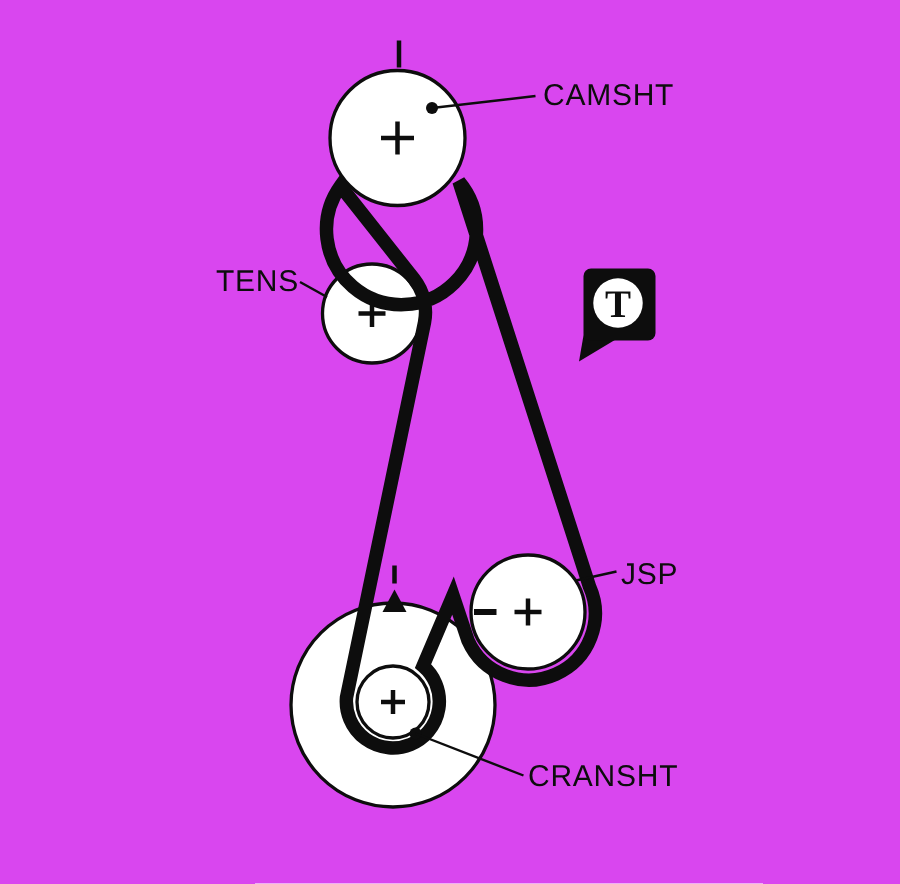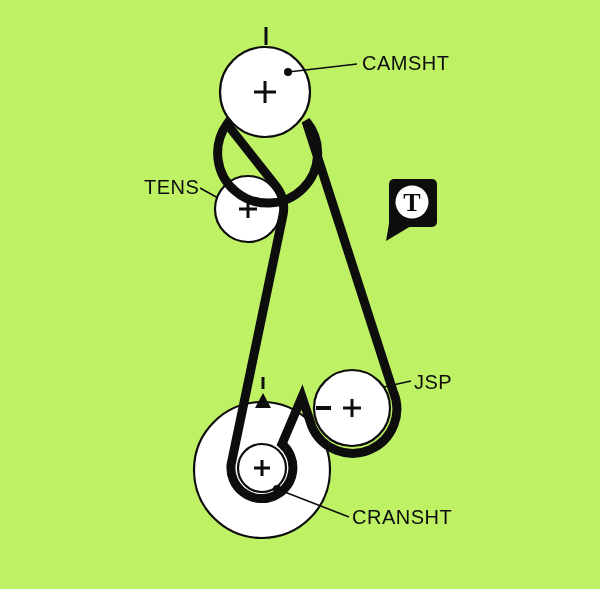--- a/index.html
+++ b/index.html
@@ -7,21 +7,21 @@
     padding: 0;
     background: #ffffff;
     width: 600px;
     height: 589px;
     overflow: hidden;
   }
   .stage {
     position: relative;
     width: 600px;
     height: 589px;
-    background: #bef264;
+    background: #d946ef;
   }
   svg { display: block; }
   .pulley {
     fill: #ffffff;
     stroke: #0d0d0d;
     stroke-width: 2.2;
   }
   .belt {
     fill: none;
     stroke: #0d0d0d;

